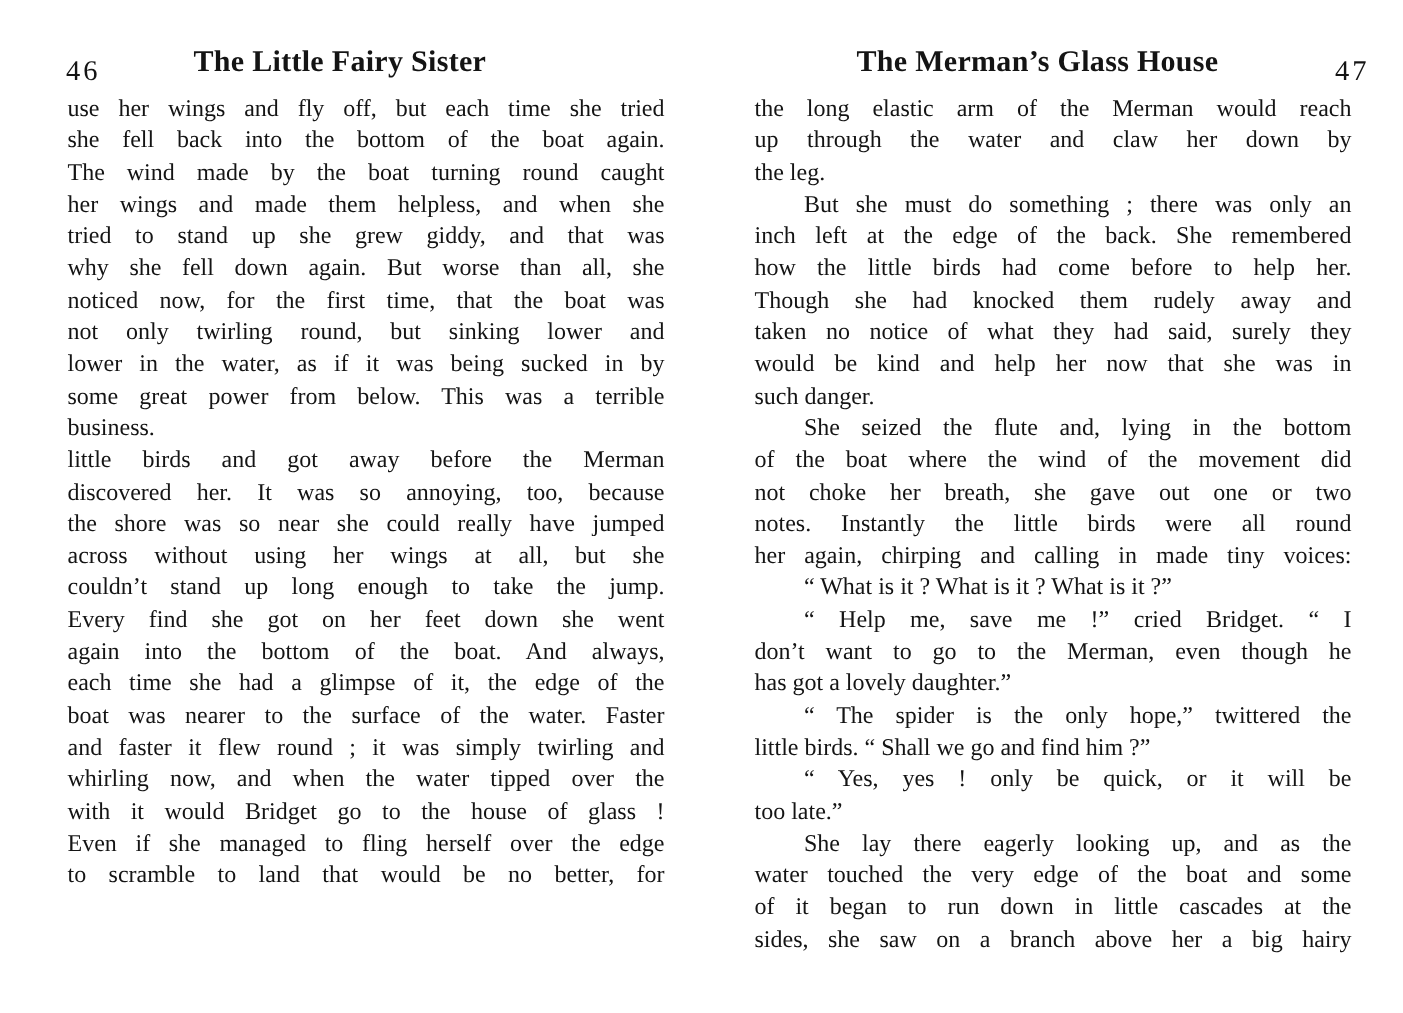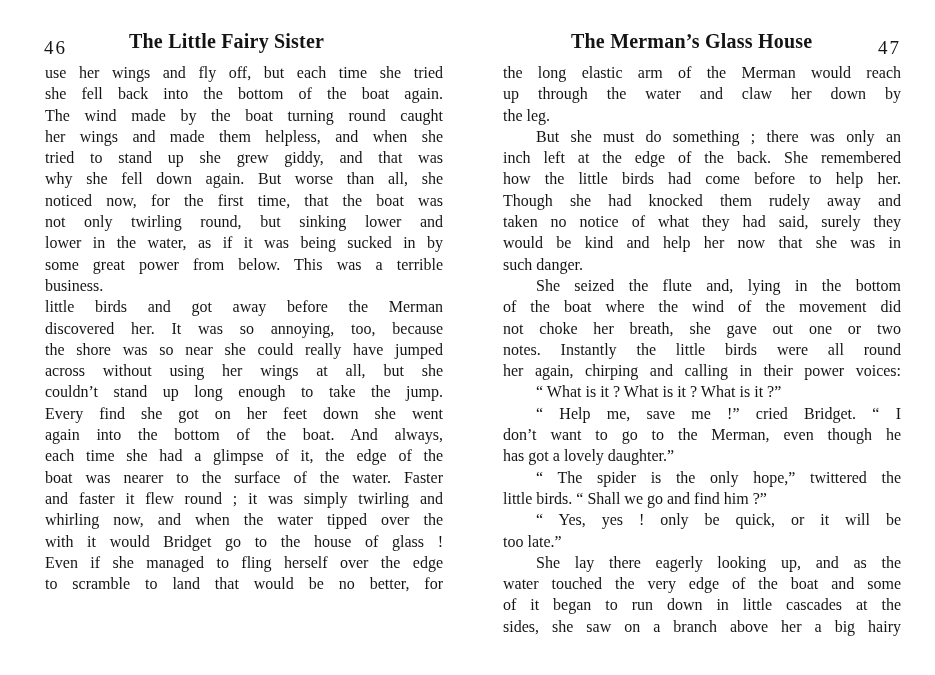--- a/index.html
+++ b/index.html
@@ -39,21 +39,21 @@
     position: absolute;
     top: 0;
     font-size: 20px;
     font-weight: bold;
     letter-spacing: 0.2px;
     white-space: nowrap;
   }
   .page-left .page-num { left: 44px; }
   .page-left .head-title { left: 129px; }
   .page-right .head-title { left: 104px; }
-  .page-right .page-num { left: 411px; }
+  .page-right .page-num { left: 423px; }
 
   .body-text {
     position: absolute;
     top: 62px;
     margin: 0;
     padding: 0;
     font-size: 16px;
     line-height: 21.3px;
   }
   .page-left .body-text { left: 45px; width: 398px; }
@@ -123,21 +123,21 @@
       <span class="line">inch left at the edge of the back.  She remembered</span>
       <span class="line">how the little birds had come before to help her.</span>
       <span class="line">Though she had knocked them rudely away and</span>
       <span class="line">taken no notice of what they had said, surely they</span>
       <span class="line">would be kind and help her now that she was in</span>
       <span class="line last">such danger.</span>
       <span class="line indent">She seized the flute and, lying in the bottom</span>
       <span class="line">of the boat where the wind of the movement did</span>
       <span class="line">not choke her breath, she gave out one or two</span>
       <span class="line">notes.  Instantly the little birds were all round</span>
-      <span class="line">her again, chirping and calling in their power voices:</span>
+      <span class="line">her again, chirping and calling in made tiny voices:</span>
       <span class="line indent last">“ What is it ?   What is it ?   What is it ?”</span>
       <span class="line indent">“ Help me, save me !” cried Bridget.  “ I</span>
       <span class="line">don’t want to go to the Merman, even though he</span>
       <span class="line last">has got a lovely daughter.”</span>
       <span class="line indent">“ The spider is the only hope,” twittered the</span>
       <span class="line last">little birds.  “ Shall we go and find him ?”</span>
       <span class="line indent">“ Yes, yes !  only be quick, or it will be</span>
       <span class="line last">too late.”</span>
       <span class="line indent">She lay there eagerly looking up, and as the</span>
       <span class="line">water touched the very edge of the boat and some</span>

